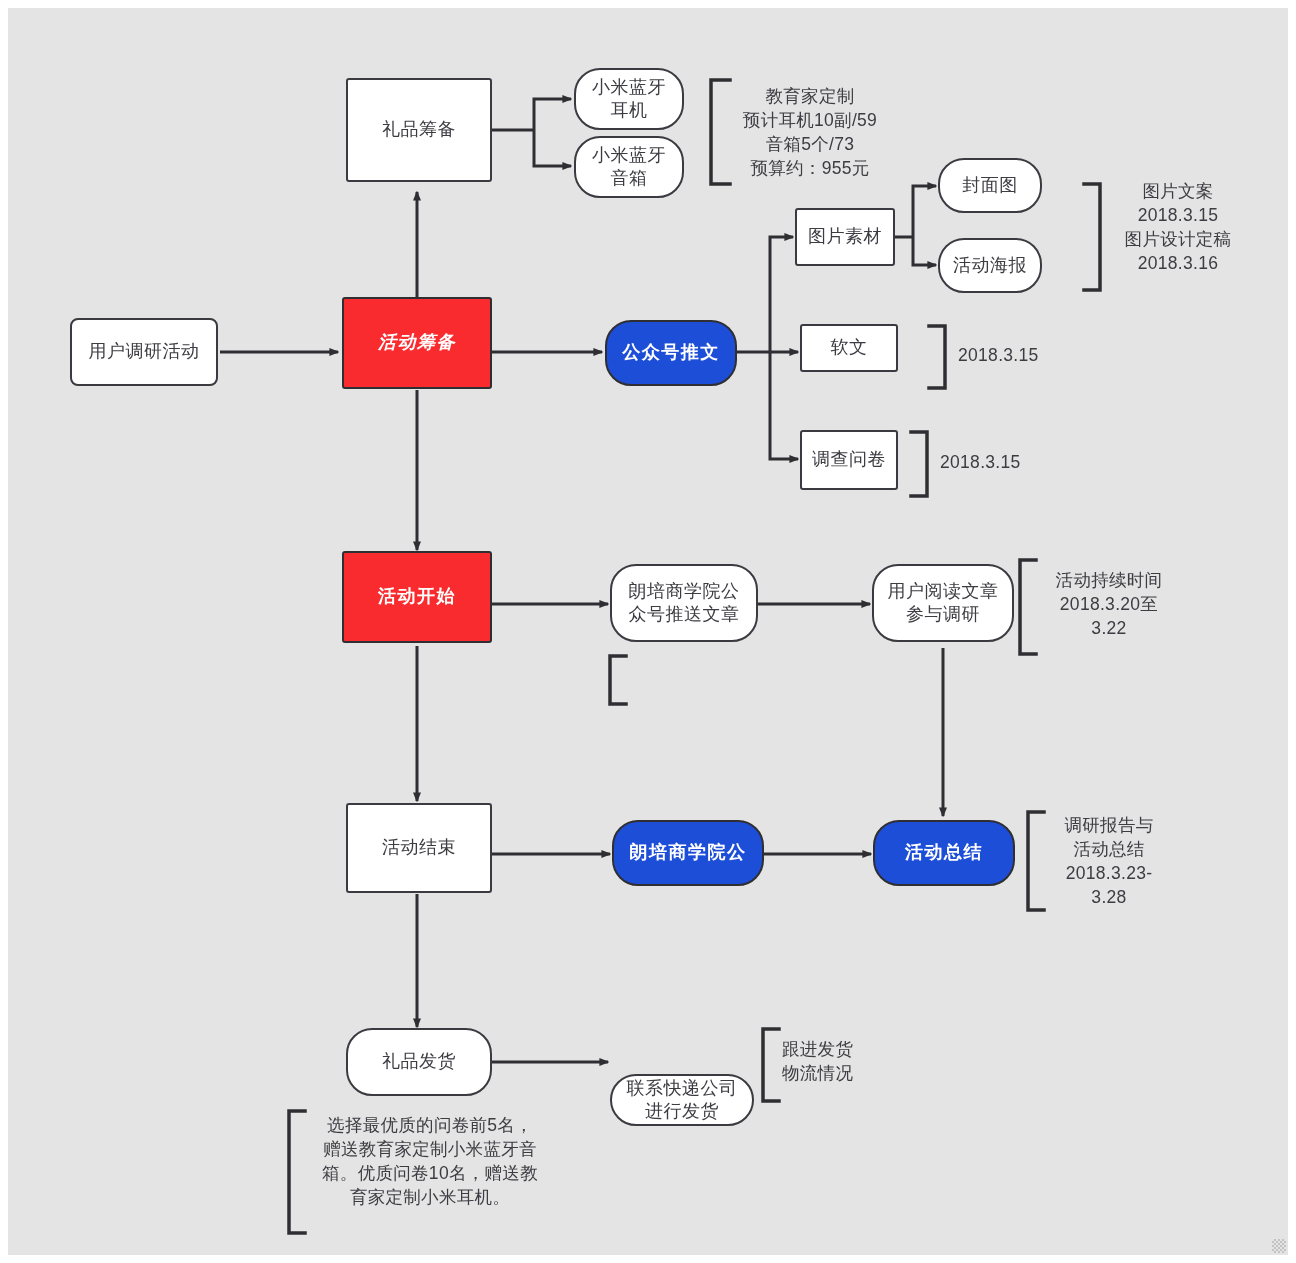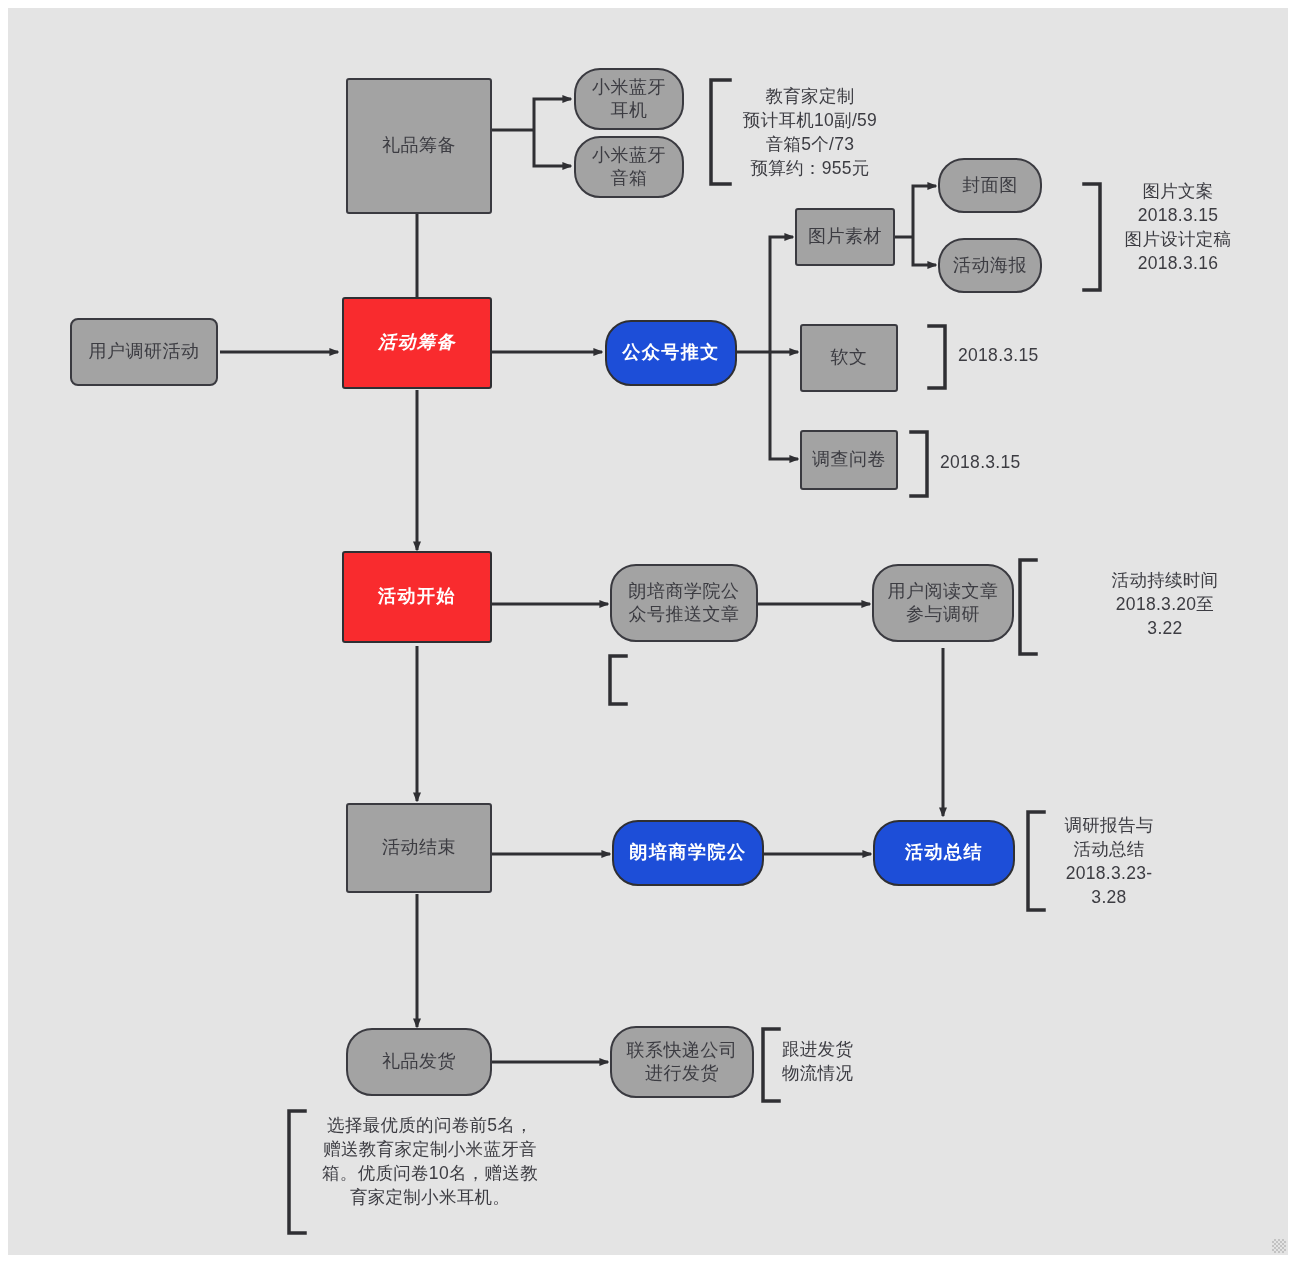--- a/index.html
+++ b/index.html
@@ -30,21 +30,21 @@
     pointer-events: none;
   }
   .node {
     position: absolute;
     box-sizing: border-box;
     display: flex;
     align-items: center;
     justify-content: center;
     text-align: center;
     border: 2.5px solid #3a3a40;
-    background: #a3a3a3;
+    background: #ffffff;
     color: #3c3c42;
     font-size: 18px;
     line-height: 1.28;
     letter-spacing: 0.5px;
     z-index: 3;
   }
   .node.rect { border-radius: 3px; }
   .node.round { border-radius: 26px; }
   .node.pill { border-radius: 8px; }
   .node.red {
@@ -142,21 +142,21 @@
       <path d="M921,318 L937,318 L937,380 L921,380"></path>
       <path d="M903,424 L919,424 L919,488 L903,488"></path>
       <path d="M618,648 L602,648 L602,696 L618,696"></path>
       <path d="M1028,552 L1012,552 L1012,646 L1028,646"></path>
       <path d="M1036,804 L1020,804 L1020,902 L1036,902"></path>
       <path d="M771,1021 L755,1021 L755,1093 L771,1093"></path>
       <path d="M297,1103 L281,1103 L281,1225 L297,1225"></path>
     </g>
   </svg>
 
-  <div class="node rect" style="left:338px; top:70px; width:146px; height:136px;">
+  <div class="node rect" style="left:338px; top:70px; width:146px; height:104px;">
     <span>礼品筹备</span>
   </div>
 
   <div class="node round" style="left:566px; top:60px; width:110px; height:62px; white-space:pre-line;">
     <span>小米蓝牙
 耳机</span>
   </div>
 
   <div class="node round" style="left:566px; top:128px; width:110px; height:62px; white-space:pre-line;">
     <span>小米蓝牙
@@ -180,21 +180,21 @@
   </div>
 
   <div class="node round" style="left:930px; top:150px; width:104px; height:55px;">
     <span>封面图</span>
   </div>
 
   <div class="node round" style="left:930px; top:230px; width:104px; height:55px;">
     <span>活动海报</span>
   </div>
 
-  <div class="node rect" style="left:792px; top:316px; width:98px; height:68px;">
+  <div class="node rect" style="left:792px; top:316px; width:98px; height:48px;">
     <span>软文</span>
   </div>
 
   <div class="node rect" style="left:792px; top:422px; width:98px; height:60px;">
     <span>调查问卷</span>
   </div>
 
   <div class="node rect red" style="left:334px; top:543px; width:150px; height:92px;">
     <span>活动开始</span>
   </div>
@@ -218,41 +218,41 @@
   </div>
 
   <div class="node salmon" style="left:865px; top:812px; width:142px; height:66px;">
     <span>活动总结</span>
   </div>
 
   <div class="node round" style="left:338px; top:1020px; width:146px; height:68px;">
     <span>礼品发货</span>
   </div>
 
-  <div class="node round" style="left:602px; top:1018px; width:144px; height:72px; white-space:pre-line;text-align:center;">
+  <div class="node round" style="left:602px; top:1066px; width:144px; height:52px; white-space:pre-line;text-align:center;">
     <span>联系快递公司
 进行发货</span>
   </div>
 
   <div class="note center" style="left:718px; top:76px; width:168px;">教育家定制
 预计耳机10副/59
 音箱5个/73
 预算约：955元</div>
 
   <div class="note center" style="left:1090px; top:171px; width:160px;">图片文案
 2018.3.15
 图片设计定稿
 2018.3.16</div>
 
   <div class="note left" style="left:950px; top:335px; width:140px;">2018.3.15</div>
 
   <div class="note left" style="left:932px; top:442px; width:140px;">2018.3.15</div>
 
 
-  <div class="note center" style="left:1084px; top:560px; width:146px;">活动持续时间
+  <div class="note center" style="left:1028px; top:560px; width:146px;">活动持续时间
 2018.3.20至
 3.22</div>
 
   <div class="note center" style="left:1036px; top:805px; width:130px;">调研报告与
 活动总结
 2018.3.23-
 3.28</div>
 
   <div class="note left" style="left:774px; top:1029px; width:140px;">跟进发货
 物流情况</div>

